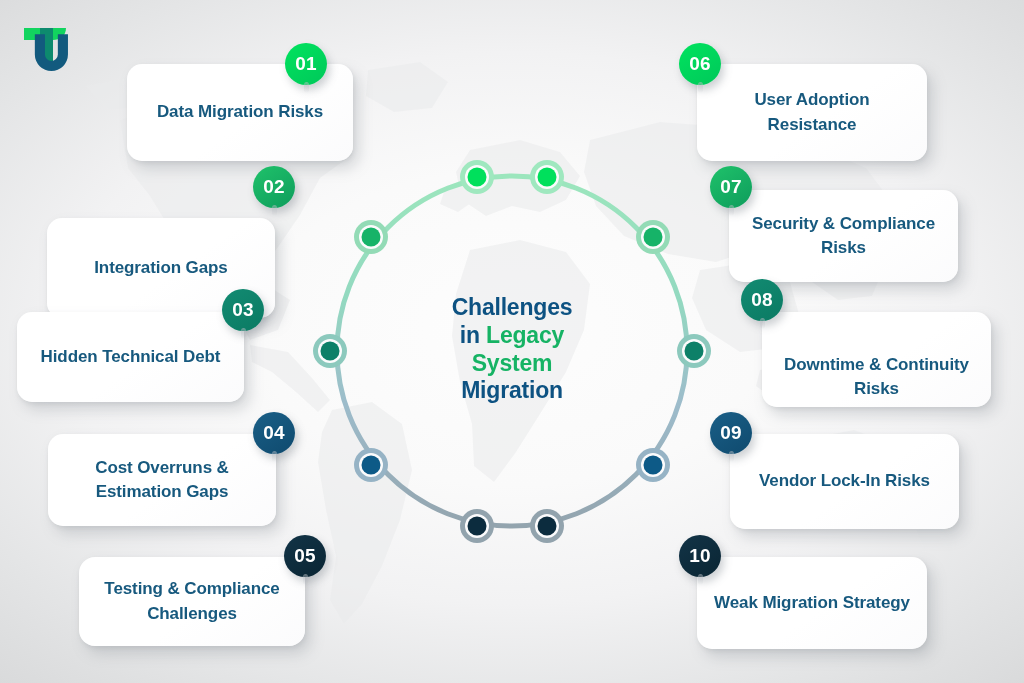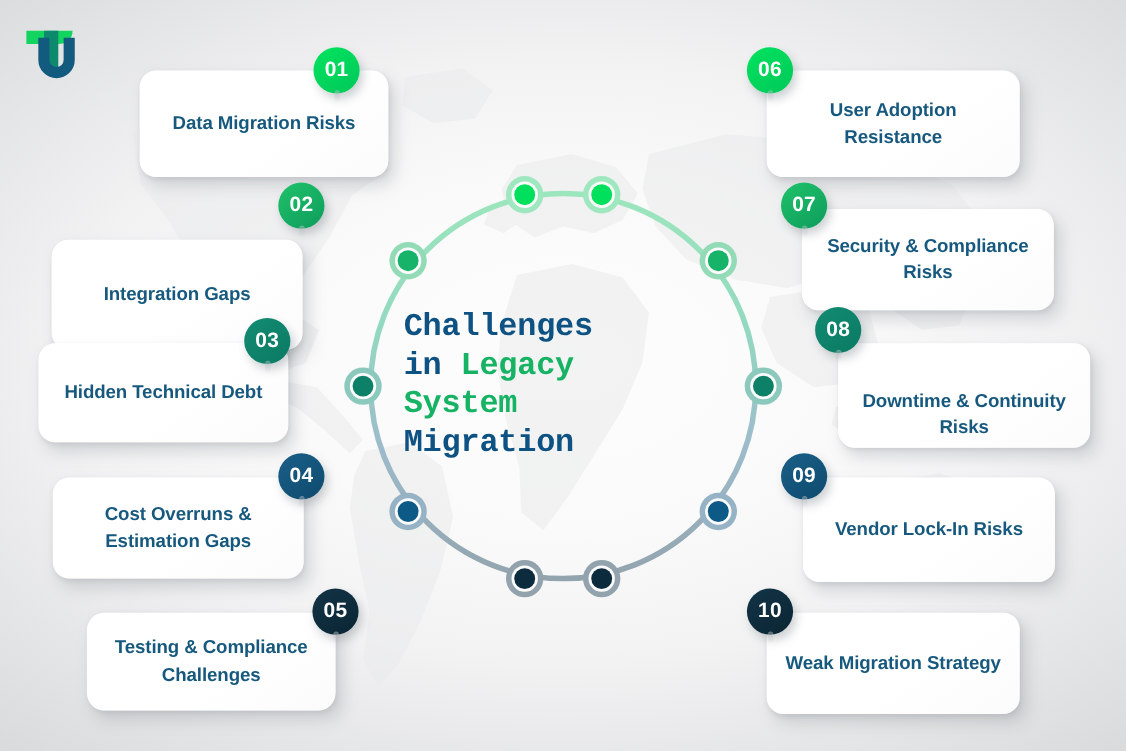--- a/index.html
+++ b/index.html
@@ -24,25 +24,24 @@
   #logo svg { width:100%; height:100%; display:block; }
 
   
   #ring-wrap { position:absolute; left:0; top:0; width:1024px; height:683px; pointer-events:none; }
   #ring-wrap svg { width:100%; height:100%; display:block; overflow:visible; }
 
   
   #center-title {
     position:absolute; left:512px; top:350px;
     transform:translate(-50%,-50%);
-    width:290px; 
-    font-size:29px; font-weight:bold; line-height:1.21;
+    width:290px; text-align:center;
+    font-size:23px; font-weight:bold; line-height:1.21;
     letter-spacing:-0.2px;
     color:#0d5282;
-    font-family:Liberation Mono, monospace;
   }
   #center-title .grn { color:#16b364; }
 
   
   .card {
     position:absolute;
     background:linear-gradient(145deg,#ffffff 0%,#ffffff 55%,#fbfbfc 100%);
     border-radius:15px;
     box-shadow: 6px 8px 14px rgba(120,126,134,.26),
                 1px 2px 4px rgba(120,126,134,.14);
@@ -191,21 +190,21 @@
 
 <div id="cards-layer">
     <div class="card" style="left: 79px; top: 64px; width: 226px; height: 97px; margin-left: 48px;">
       <div class="card-label">Data Migration Risks</div>
     </div>
     <div class="badge" style="left: 285px; top: 43px; background: linear-gradient(145deg, rgb(0, 227, 94) 0%, rgb(0, 200, 90) 100%);">01</div>
     <div class="card" style="left: 47px; top: 190px; width: 228px; height: 100px; margin-top: 28px;">
       <div class="card-label">Integration Gaps</div>
     </div>
     <div class="badge" style="left: 253px; top: 166px; background: linear-gradient(145deg, rgb(31, 194, 106) 0%, rgb(14, 156, 92) 100%);">02</div>
-    <div class="card" style="left: 17px; top: 312px; width: 227px; height: 90px; margin-left: 18px;">
+    <div class="card" style="left: 17px; top: 312px; width: 227px; height: 90px;">
       <div class="card-label">Hidden Technical Debt</div>
     </div>
     <div class="badge" style="left: 222px; top: 289px; background: linear-gradient(145deg, rgb(18, 139, 114) 0%, rgb(11, 122, 99) 100%);">03</div>
     <div class="card" style="left: 48px; top: 434px; width: 228px; height: 92px;">
       <div class="card-label">Cost Overruns &amp; Estimation Gaps</div>
     </div>
     <div class="badge" style="left: 253px; top: 412px; background: linear-gradient(145deg, rgb(26, 95, 135) 0%, rgb(15, 74, 110) 100%);">04</div>
     <div class="card" style="left: 79px; top: 557px; width: 226px; height: 89px; border-radius: 16px;">
       <div class="card-label">Testing &amp; Compliance Challenges</div>
     </div>

